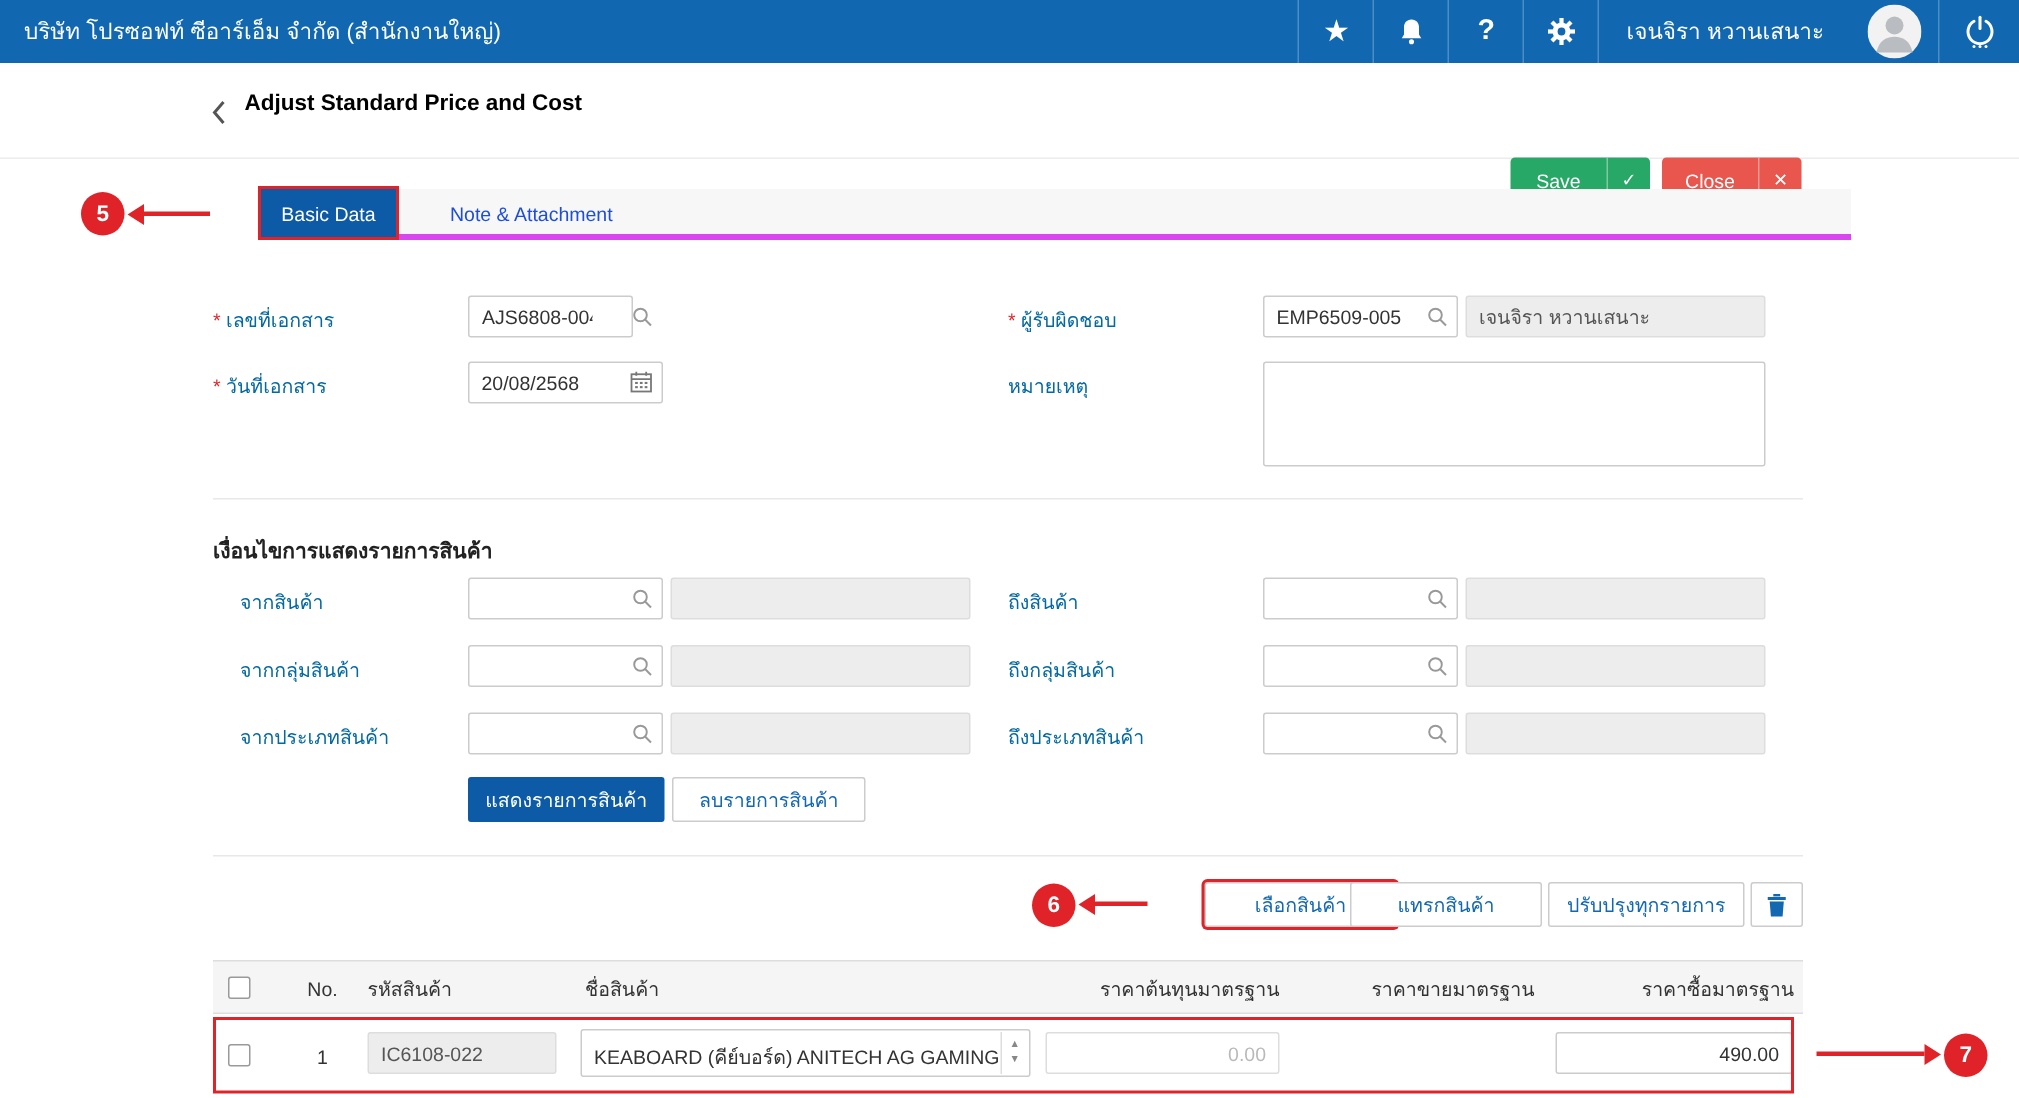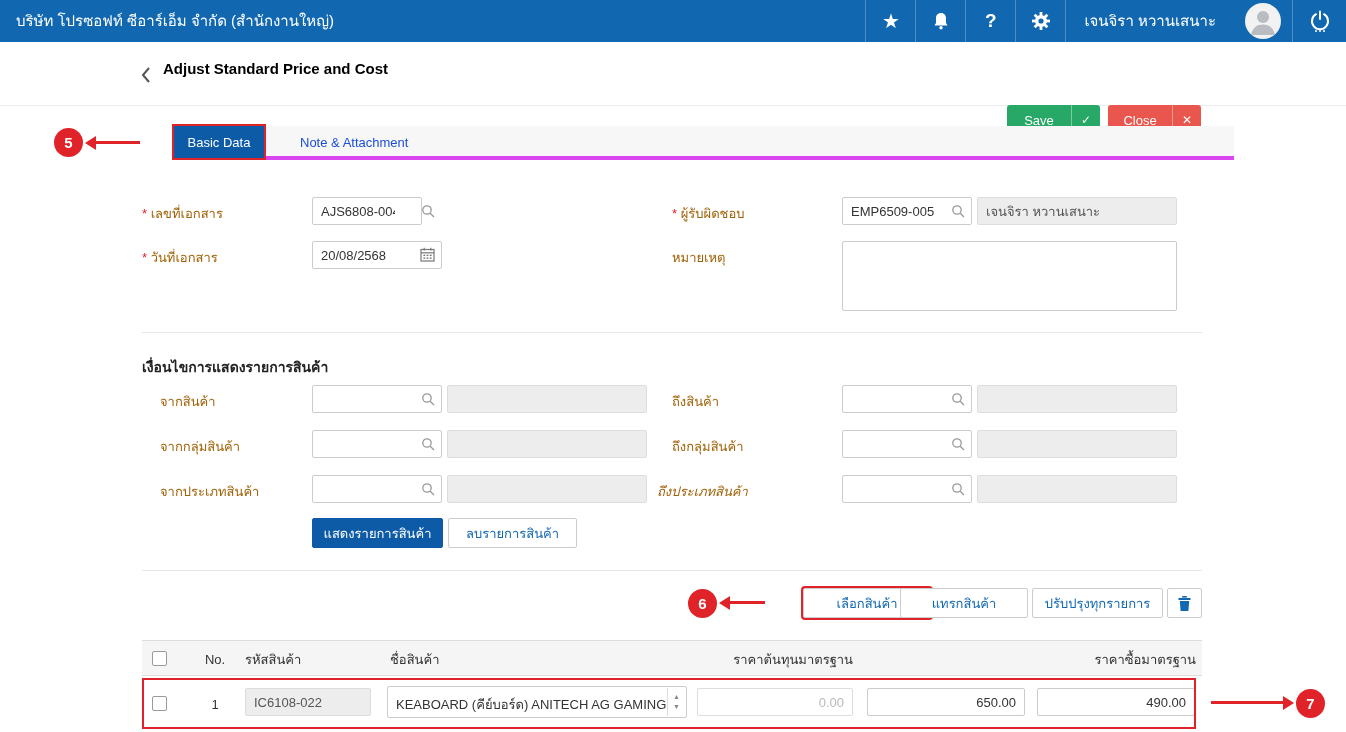--- a/index.html
+++ b/index.html
@@ -34,21 +34,21 @@
   .tab.active { background:#0d5ba6; color:#fff; box-shadow:0 0 0 2px #e02329; }
 
   
   .ann-circle { position:absolute; width:29px; height:29px; border-radius:50%; background:#e02329; color:#fff; font-weight:bold; font-size:15px; display:flex; align-items:center; justify-content:center; z-index:30; }
   .ann-line { position:absolute; height:3px; background:#e02329; z-index:30; }
   .ann-arrow-left { position:absolute; width:0; height:0; border-top:7px solid transparent; border-bottom:7px solid transparent; border-right:11px solid #e02329; z-index:30; }
   .ann-arrow-right { position:absolute; width:0; height:0; border-top:7px solid transparent; border-bottom:7px solid transparent; border-left:11px solid #e02329; z-index:30; }
   .ann-box { position:absolute; border:2px solid #e02329; z-index:25; pointer-events:none; }
 
   
-  .flabel { position:absolute; font-size:13px; color:#a16207; white-space:nowrap; }
+  .flabel { position:absolute; font-size:13px; color:#0369a1; white-space:nowrap; }
   .req::before { content:"* "; color:#e02329; }
   .tinput { position:absolute; height:28px; border:1px solid #ccc; border-radius:2px; background:#fff; font-family:inherit; font-size:13px; color:#333; padding:0 26px 0 8px; }
   .tinput.noicon { padding-right:8px; }
   .tinput.disabled { background:#ededed; border-color:#ddd; color:#555; }
   .num { text-align:right; }
   .num.faded { color:#b9b9b9; }
   .in-ico { position:absolute; z-index:5; pointer-events:auto; cursor:pointer; }
   .tarea { position:absolute; border:1px solid #ccc; border-radius:2px; background:#fff; resize:none; font-family:inherit; font-size:13px; padding:6px 8px; }
   .divider { position:absolute; left:142px; width:1060px; height:1px; background:#e8e8e8; }
   .sec-title { position:absolute; left:142px; font-size:14px; font-weight:bold; color:#222; }
@@ -223,21 +223,21 @@
     </svg>
   <input class="tinput noicon disabled" style="left: 977px; top: 430px; width: 200px;" disabled="">
 
   <div class="flabel" style="left:160px; top:481px;">จากประเภทสินค้า</div>
   <input class="tinput" style="left: 312px; top: 475px; width: 130px;">
   <svg class="in-ico" style="left:421px; top:482px;" width="14" height="14" viewBox="0 0 14 14">
       <circle cx="6" cy="6" r="4.2" fill="none" stroke="#999" stroke-width="1.3"></circle>
       <line x1="9.2" y1="9.2" x2="13" y2="13" stroke="#999" stroke-width="1.3"></line>
     </svg>
   <input class="tinput noicon disabled" style="left: 447px; top: 475px; width: 200px;" disabled="">
-  <div class="flabel" style="left:657px; top:481px;font-style:italic;">ถึงประเภทสินค้า</div>
+  <div class="flabel" style="left:672px; top:481px;">ถึงประเภทสินค้า</div>
   <input class="tinput" style="left: 842px; top: 475px; width: 130px;">
   <svg class="in-ico" style="left:951px; top:482px;" width="14" height="14" viewBox="0 0 14 14">
       <circle cx="6" cy="6" r="4.2" fill="none" stroke="#999" stroke-width="1.3"></circle>
       <line x1="9.2" y1="9.2" x2="13" y2="13" stroke="#999" stroke-width="1.3"></line>
     </svg>
   <input class="tinput noicon disabled" style="left: 977px; top: 475px; width: 200px;" disabled="">
 
   <div class="btn-blue" style="left:312px; top:518px; width:131px;">
     <span>แสดงรายการสินค้า</span>
   </div>
@@ -267,36 +267,36 @@
   <div class="ann-circle" style="left:688px; top:589px;">6</div>
   <div class="ann-arrow-left" style="left:719px; top:596px;"></div>
   <div class="ann-line" style="left:729px; top:601px; width:36px;"></div>
 
   <div class="thead">
     <span class="cbx" style="left:10px; top:10px;"></span>
     <div class="th" style="left:53px; width:40px; justify-content:center;">No.</div>
     <div class="th" style="left:103px;">รหัสสินค้า</div>
     <div class="th" style="left:248px;">ชื่อสินค้า</div>
     <div class="th r" style="left:555px; width:156px;">ราคาต้นทุนมาตรฐาน</div>
+    <div class="th r" style="left:725px; width:156px;">ราคาขายมาตรฐาน</div>
     <div class="th r" style="left:898px; width:156px;">ราคาซื้อมาตรฐาน</div>
   </div>
 
   <div class="trow">
     <span class="cbx" style="left:10px; top:18px;"></span>
     <div class="th" style="left:53px; top:8px; width:40px; justify-content:center;">1</div>
     <input class="tinput noicon disabled" style="left: 103px; top: 10px; width: 126px; position: absolute;" disabled="" value="IC6108-022">
     <div style="position:absolute; left:245px; top:8px; width:300px; height:32px; border:1px solid #ccc; border-radius:2px; background:#fff; overflow:hidden;">
       <div style="padding:7px 24px 0 8px; white-space:nowrap; font-size:13px; color:#333;">KEABOARD (คีย์บอร์ด) ANITECH AG GAMING</div>
       <div class="spin">
         <span>▲</span>
         <span>▼</span>
       </div>
     </div>
     <input class="tinput noicon num faded disabled" style="left: 555px; top: 10px; width: 156px; background: rgb(255, 255, 255); border-color: rgb(221, 221, 221); position: absolute;" disabled="" value="0.00">
-    <input class="tinput noicon num" style="left: 725px; top: 10px; width: 158px; position: absolute;" value="650.00">
     <input class="tinput noicon num" style="left: 895px; top: 10px; width: 158px; position: absolute;" value="490.00">
   </div>
 
   <div class="ann-box" style="left:142px; top:678px; width:1054px; height:51px;"></div>
   <div class="ann-line" style="left:1211px; top:701px; width:72px;"></div>
   <div class="ann-arrow-right" style="left:1283px; top:696px;"></div>
   <div class="ann-circle" style="left:1296px; top:689px;">7</div>
 
 </div>
 

